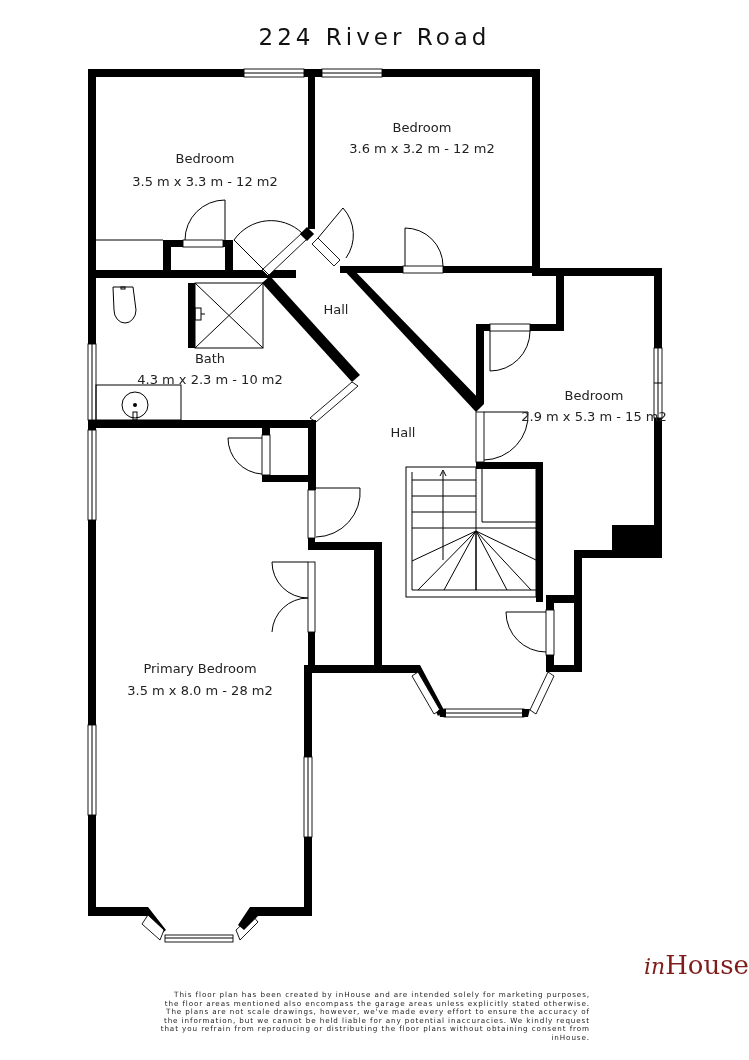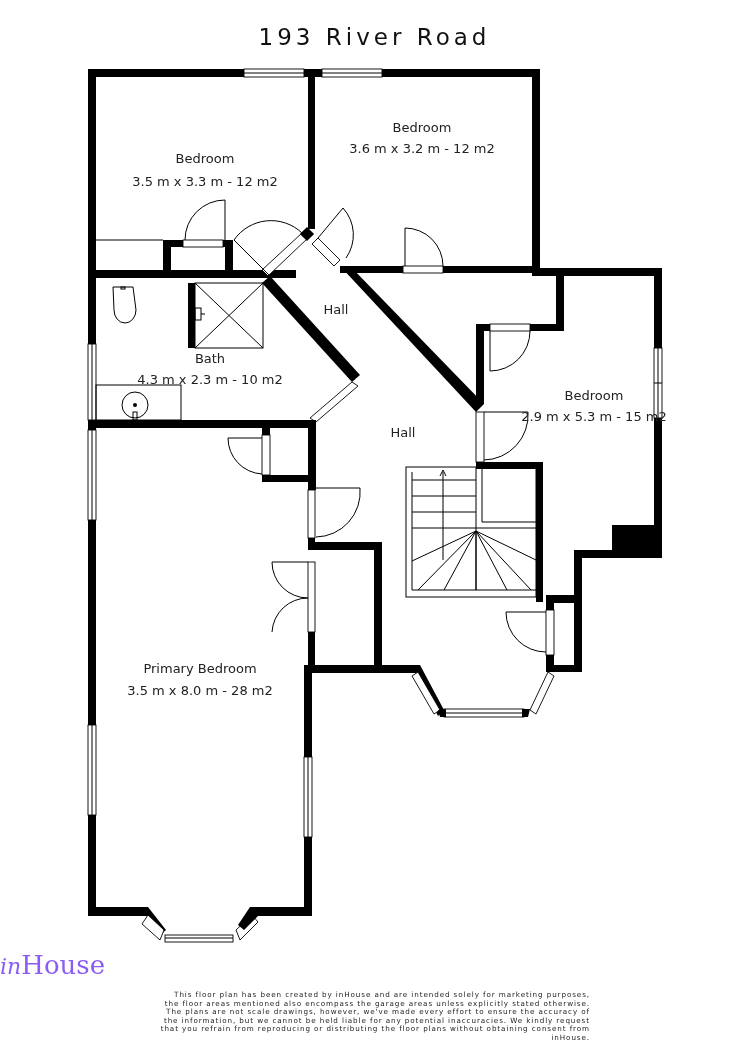--- a/index.html
+++ b/index.html
@@ -3,28 +3,28 @@
 <meta charset="utf-8">
 <style>
   html, body { margin: 0; padding: 0; background: #ffffff; }
   body { width: 749px; height: 1060px; position: relative; overflow: hidden; font-family: "DejaVu Sans", sans-serif; color: #111; }
   .title { position: absolute; left: 0; top: 24px; width: 749px; text-align: center; font-family: "DejaVu Sans", sans-serif; font-size: 23px; letter-spacing: 4px; color: #111; }
   svg.plan { position: absolute; left: 0; top: 0; }
   .room-label { font-family: "DejaVu Sans", sans-serif; font-size: 13px; fill: #222; text-anchor: middle; }
   .wall { fill: #000; }
   .thin { stroke: #000; stroke-width: 1; fill: none; }
   .win { fill: #fff; stroke: #000; stroke-width: 0.9; }
-  .logo { position: absolute; left: 0; top: 950px; width: 749px; text-align: left; font-family: "DejaVu Serif", serif; font-size: 26px; color: #8b5cf6; }
+  .logo { position: absolute; left: 0; top: 950px; width: 749px; text-align: right; font-family: "DejaVu Serif", serif; font-size: 26px; color: #7f1d1d; }
   .logo .script { font-style: italic; font-size: 22px; }
   .disclaimer { position: absolute; left: 160px; top: 991px; width: 430px; text-align: right; font-family: "DejaVu Sans", sans-serif; font-size: 7.2px; line-height: 8.6px; letter-spacing: 0.9px; color: #222; }
 </style>
 </head>
 <body>
 
-<div class="title">193 River Road</div>
+<div class="title">224 River Road</div>
 
 <svg class="plan" width="749" height="1060" viewBox="0 0 749 1060">
 
   <g>
 
     <rect class="wall" x="88" y="69" width="156" height="8"></rect>
 
     <rect class="win" x="244" y="69" width="60" height="8"></rect>
     <line class="thin" x1="244" y1="73" x2="304" y2="73"></line>
     <rect class="wall" x="304" y="69" width="18" height="8"></rect>

